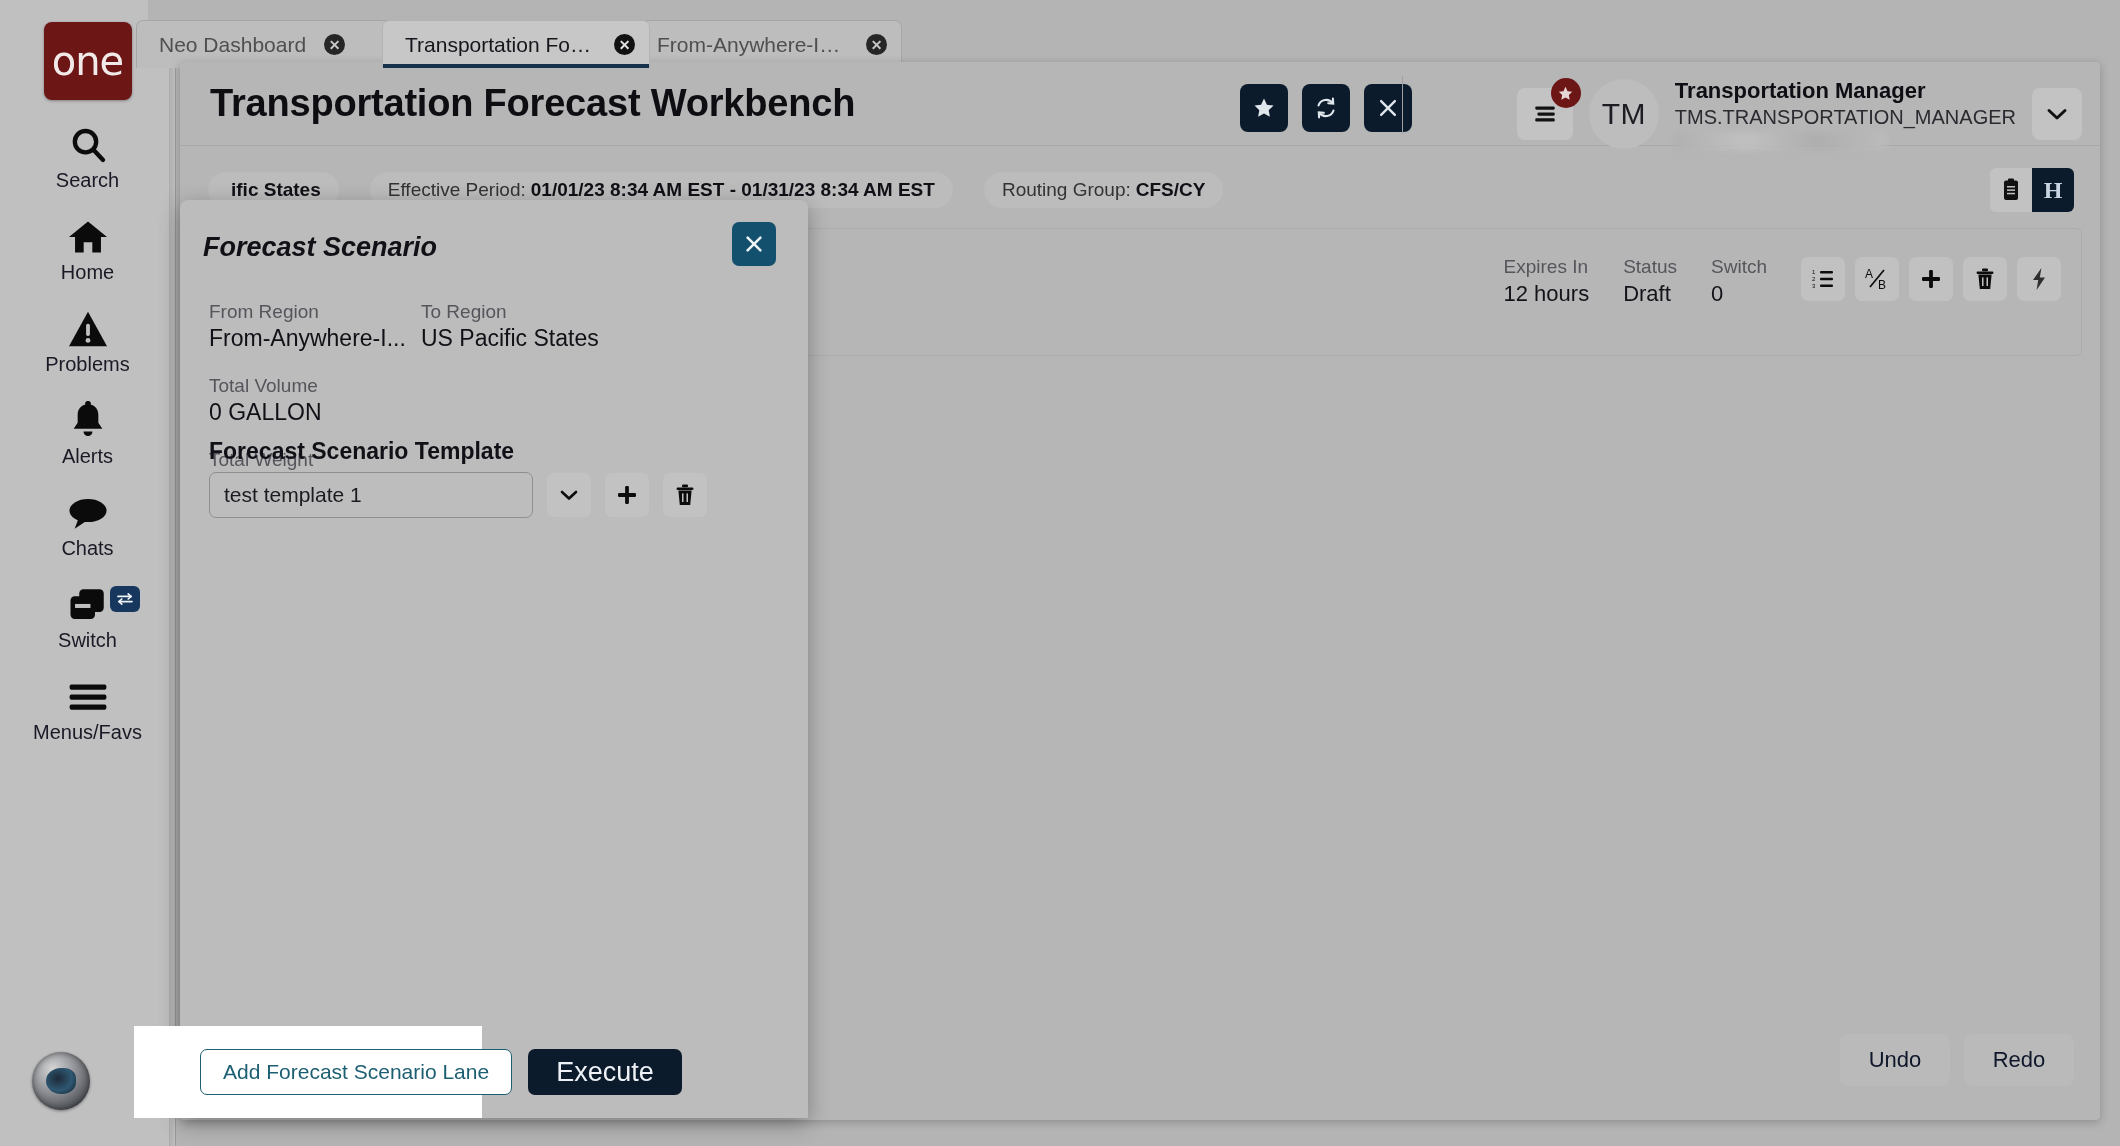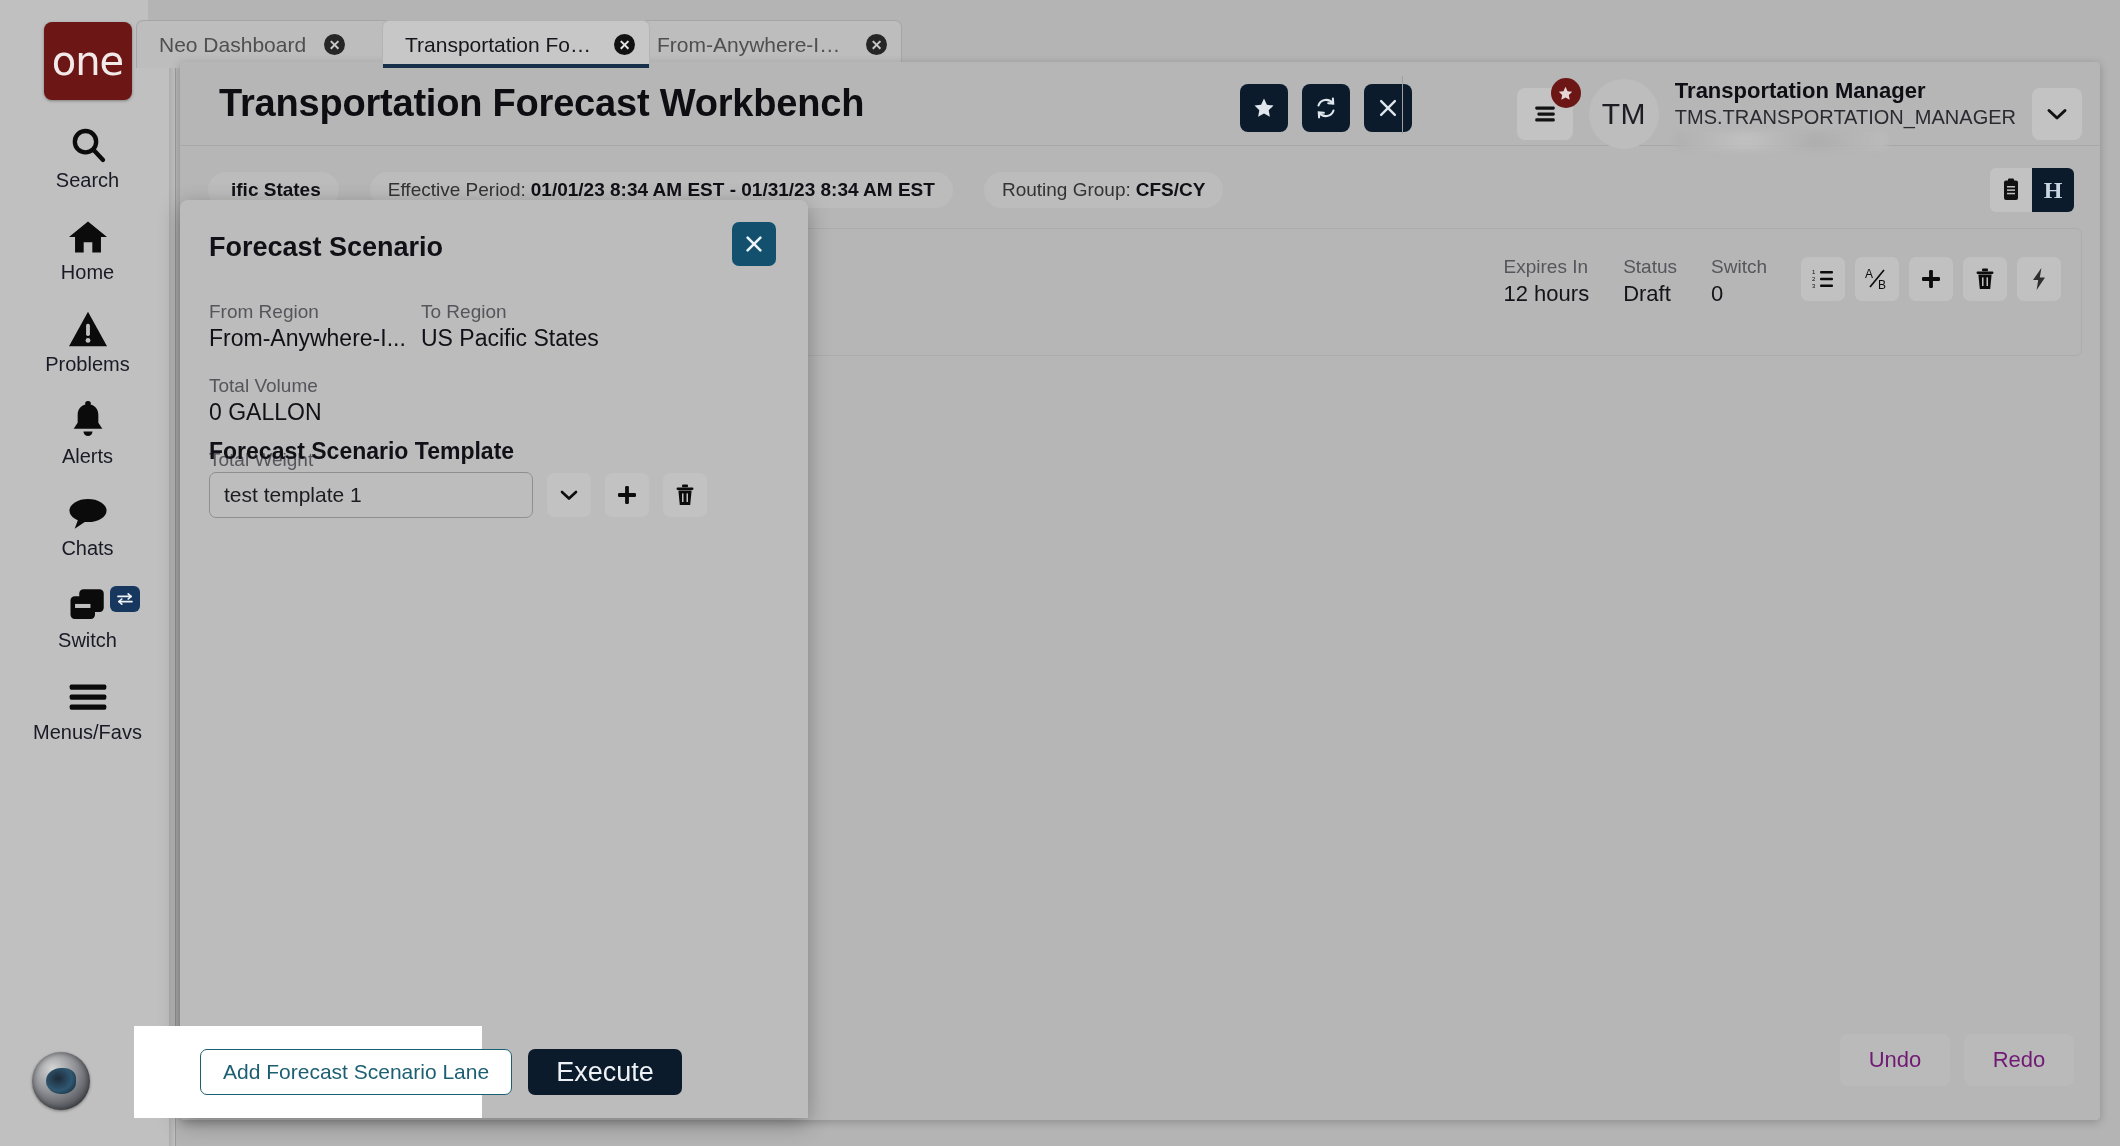--- a/index.html
+++ b/index.html
@@ -160,21 +160,20 @@
     border-radius: 4px;
     box-shadow: 0 2px 10px rgba(0,0,0,0.22);
   }
 
   #titlebar {
     position: relative;
     height: 84px;
     border-bottom: 1px solid #a8a8a8;
     display: flex;
     align-items: center;
-    padding-left: 9px;
   }
   #page-title {
     margin-left: 30px;
     font-size: 38px;
     font-weight: bold;
     color: #0d0d12;
     letter-spacing: -0.2px;
   }
 
   .hdr-btn-group {
@@ -332,41 +331,42 @@
     right: 26px; bottom: 34px;
     display: flex;
     gap: 14px;
   }
   .ur-btn {
     width: 110px; height: 52px;
     border-radius: 8px;
     background: #bababa;
     display: flex; align-items: center; justify-content: center;
     font-size: 22px;
-    color: #701a75;
+    color: #0f172a;
     cursor: pointer;
   }
 
   
   #modal {
     position: absolute;
     left: 180px; top: 200px;
     width: 628px;
     height: 918px;
     background: #bcbcbc;
     border-radius: 8px 8px 0 0;
     box-shadow: 0 6px 22px rgba(0,0,0,0.30);
     z-index: 50;
   }
   #modal-title {
     position: absolute;
-    left: 29px; top: 32px;
+    left: 23px; top: 32px;
     font-size: 27px;
     font-weight: bold;
     color: #101016;
+    font-style: italic;
   }
   #modal-close {
     position: absolute;
     right: 32px; top: 22px;
     width: 44px; height: 44px;
     border-radius: 7px;
     background: #13506e;
     color: #eef4f7;
     display: flex; align-items: center; justify-content: center;
     font-size: 24px;

